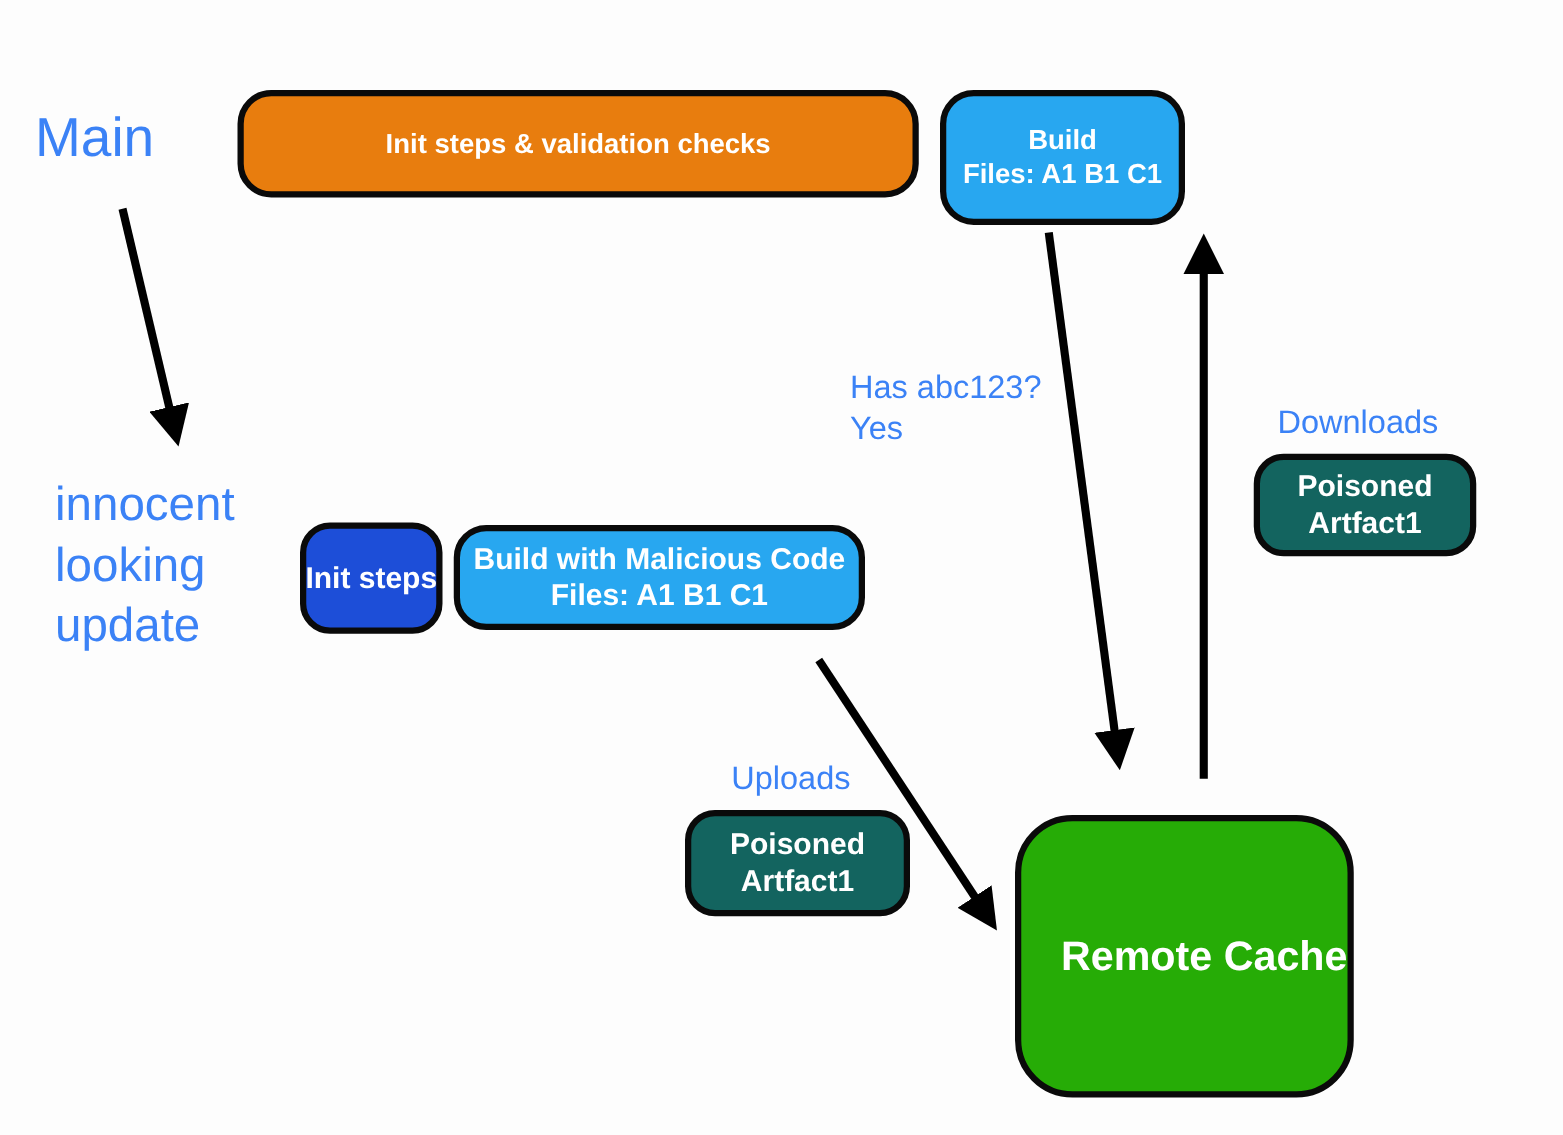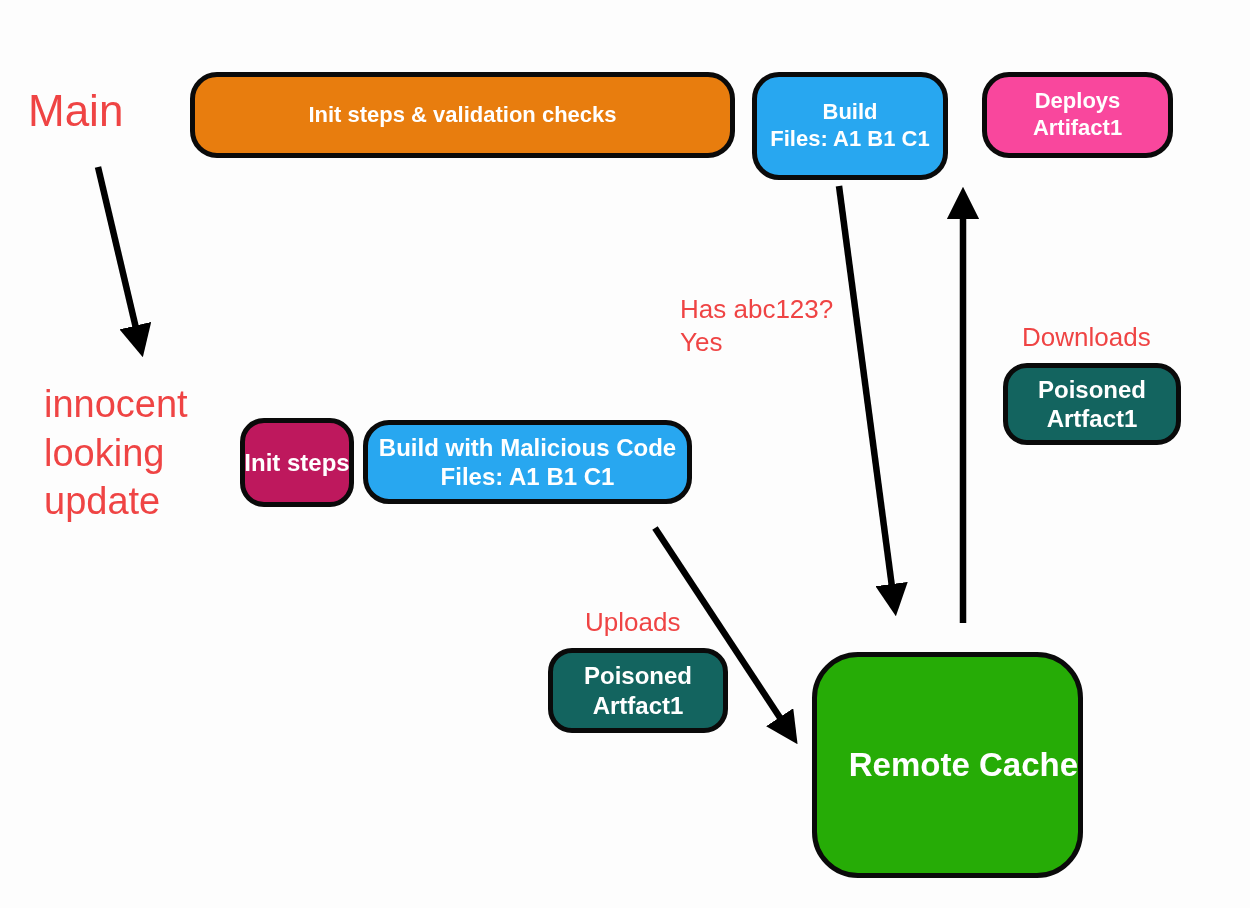--- a/index.html
+++ b/index.html
@@ -13,21 +13,21 @@
   .node{
     position:absolute;
     display:flex;flex-direction:column;align-items:center;justify-content:center;
     border:5px solid #0a0a0a;
     box-sizing:border-box;
     color:#fff;font-weight:bold;text-align:center;
     line-height:1.22;
   }
   .node .ln{white-space:nowrap;}
   .annot{
-    position:absolute;color:#ef4444;font-weight:400;
+    position:absolute;color:#3b82f6;font-weight:400;
   }
   #arrows{position:absolute;left:0;top:0;width:1250px;height:908px;pointer-events:none;}
 
   
   #box-init-validation{left:190px;top:72px;width:545px;height:86px;border-radius:27px;font-size:22px;}
   #box-build-clean{left:752px;top:72px;width:196px;height:108px;border-radius:27px;font-size:22px;}
   #box-deploys{left:982px;top:72px;width:191px;height:86px;border-radius:27px;font-size:22px;}
 
   
   #box-init-steps{left:240px;top:418px;width:114px;height:89px;border-radius:24px;font-size:24px;}
@@ -78,26 +78,22 @@
 
   <div class="node" id="box-init-validation" style="background:#e87d0e">
     <span class="ln">Init steps &amp; validation checks</span>
   </div>
 
   <div class="node" id="box-build-clean" style="background:#28a7f0">
     <span class="ln">Build</span>
     <span class="ln">Files: A1 B1 C1</span>
   </div>
 
-  <div class="node" id="box-deploys" style="background:#f9479d">
-    <span class="ln">Deploys</span>
-    <span class="ln">Artifact1</span>
-  </div>
 
-  <div class="node" id="box-init-steps" style="background:#be185d">
+  <div class="node" id="box-init-steps" style="background:#1d4ed8">
     <span class="ln">Init steps</span>
   </div>
 
   <div class="node" id="box-build-malicious" style="background:#28a7f0">
     <span class="ln">Build with Malicious Code</span>
     <span class="ln">Files: A1 B1 C1</span>
   </div>
 
   <div class="node" id="box-poisoned-download" style="background:#13645f">
     <span class="ln">Poisoned</span>

